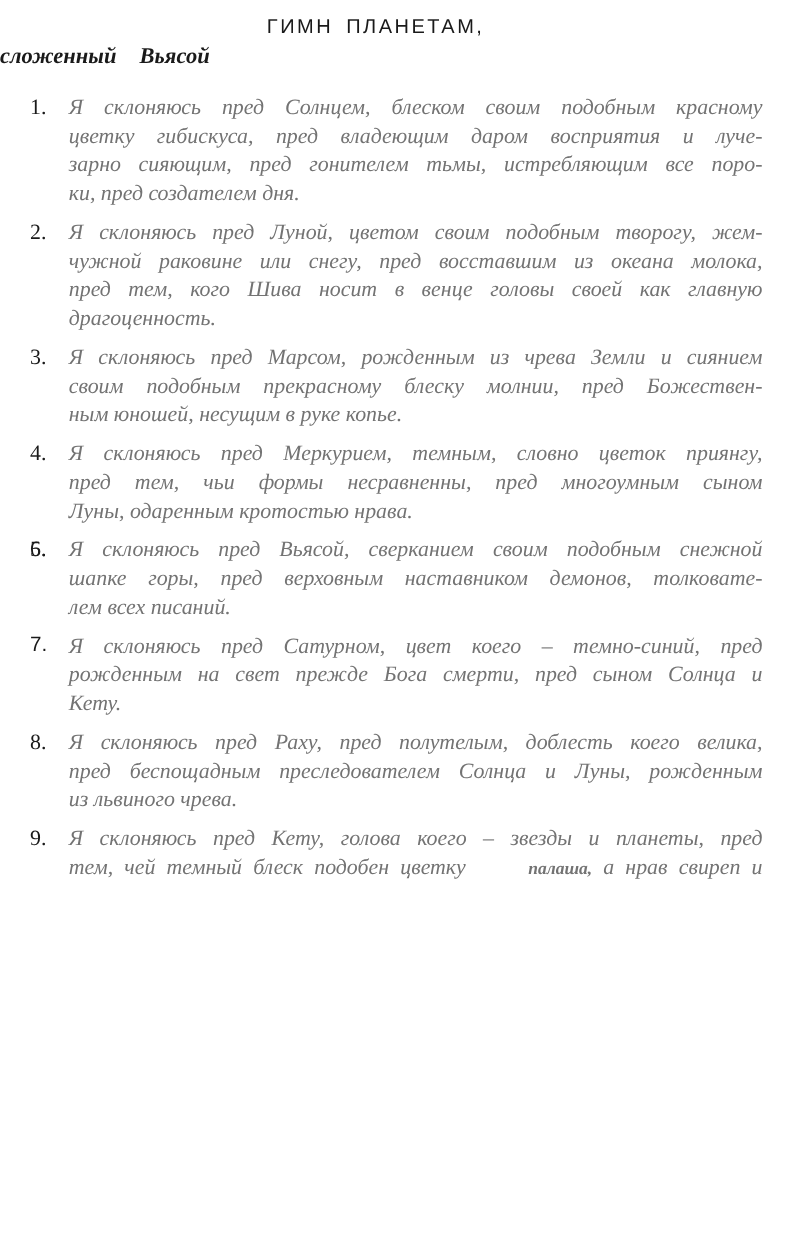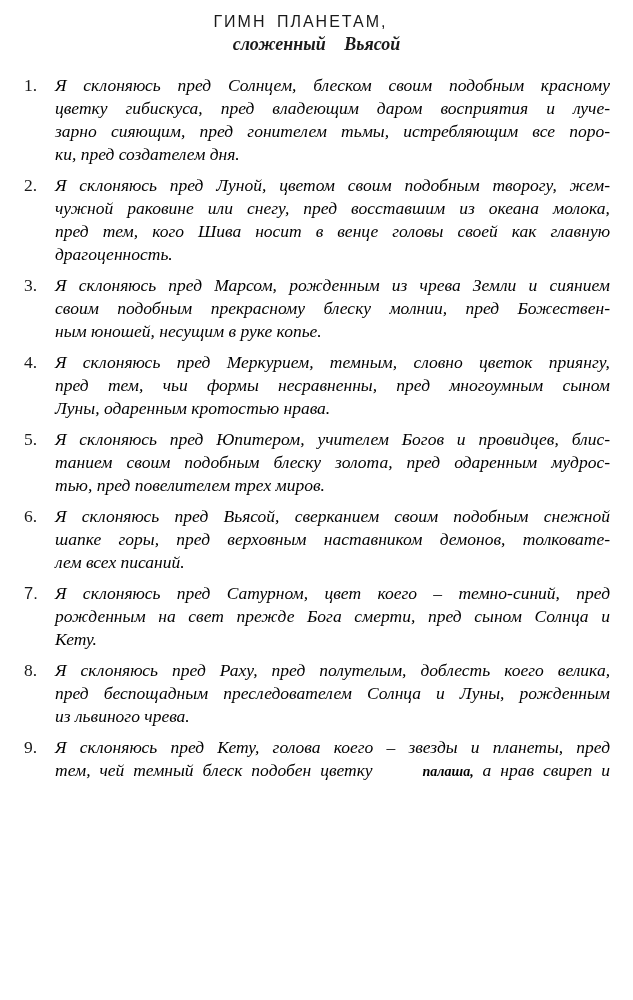--- a/index.html
+++ b/index.html
@@ -3,36 +3,36 @@
 <meta charset="utf-8">
 <style>
   html, body { margin:0; padding:0; background:#ffffff; }
   body { width:633px; height:1000px; position:relative; overflow:hidden; color:#1a1a1a; }
   .title {
     position:absolute; left:0; width:601px; top:13px; text-align:center;
     font-family:"Liberation Sans", sans-serif; font-size:16px; letter-spacing:2px;
     color:#1a1a1a; word-spacing:4px;
   }
   .subtitle {
-    position:absolute; left:0; width:633px; top:34px; text-align:center;
+    position:absolute; left:0; width:633px; top:34px; 
     font-family:"Liberation Serif", serif; font-style:italic; font-weight:bold;
     font-size:18px; word-spacing:14px; color:#1a1a1a;
   }
   .list { position:absolute; left:0; top:74px; width:633px; }
   .item { position:relative; margin-bottom:8px; }
   .num {
     position:absolute; left:24px; top:0; font-family:"Liberation Serif", serif;
     font-size:17.5px; line-height:23px; color:#1a1a1a;
   }
   .num.sans { font-family:"Liberation Sans", sans-serif; font-size:16.5px; }
   .lines { margin-left:55px; width:555px; }
   .line {
     font-family:"Liberation Serif", serif; font-style:italic; font-size:17.5px;
     line-height:23px; height:23px; white-space:nowrap; text-align:justify;
-    text-align-last:justify; color:#000000;
+    text-align-last:justify; color:#737373;
   }
   .line.last { text-align-last:left; }
   .bold-word { font-weight:bold; font-size:14px;margin-left:41px; }
 </style>
 </head>
 <body>
 
 <div class="title">ГИМН ПЛАНЕТАМ,</div>
 <div class="subtitle">сложенный   Вьясой</div>
 
@@ -66,25 +66,20 @@
   <div class="item">
     <span class="num">4.</span>
     <div class="lines">
       <div class="line">Я склоняюсь пред Меркурием, темным, словно цветок приянгу,</div>
       <div class="line">пред тем, чьи формы несравненны, пред многоумным сыном</div>
       <div class="line last">Луны, одаренным кротостью нрава.</div>
     </div>
   </div>
   <div class="item">
     <span class="num">5.</span>
-    <div class="lines">
-      <div class="line">Я склоняюсь пред Юпитером, учителем Богов и провидцев, блис-</div>
-      <div class="line">танием своим подобным блеску золота, пред одаренным мудрос-</div>
-      <div class="line last">тью, пред повелителем трех миров.</div>
-    </div>
   </div>
   <div class="item">
     <span class="num">6.</span>
     <div class="lines">
       <div class="line">Я склоняюсь пред Вьясой, сверканием своим подобным снежной</div>
       <div class="line">шапке горы, пред верховным наставником демонов, толковате-</div>
       <div class="line last">лем всех писаний.</div>
     </div>
   </div>
   <div class="item">

